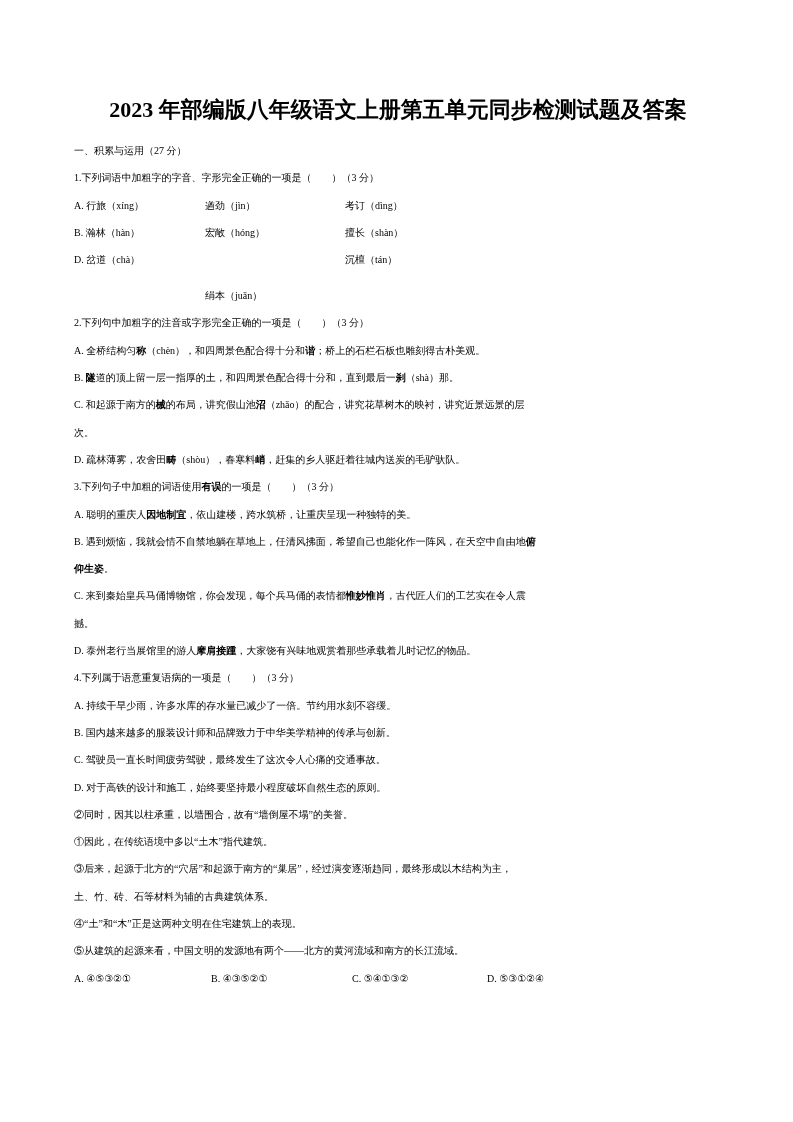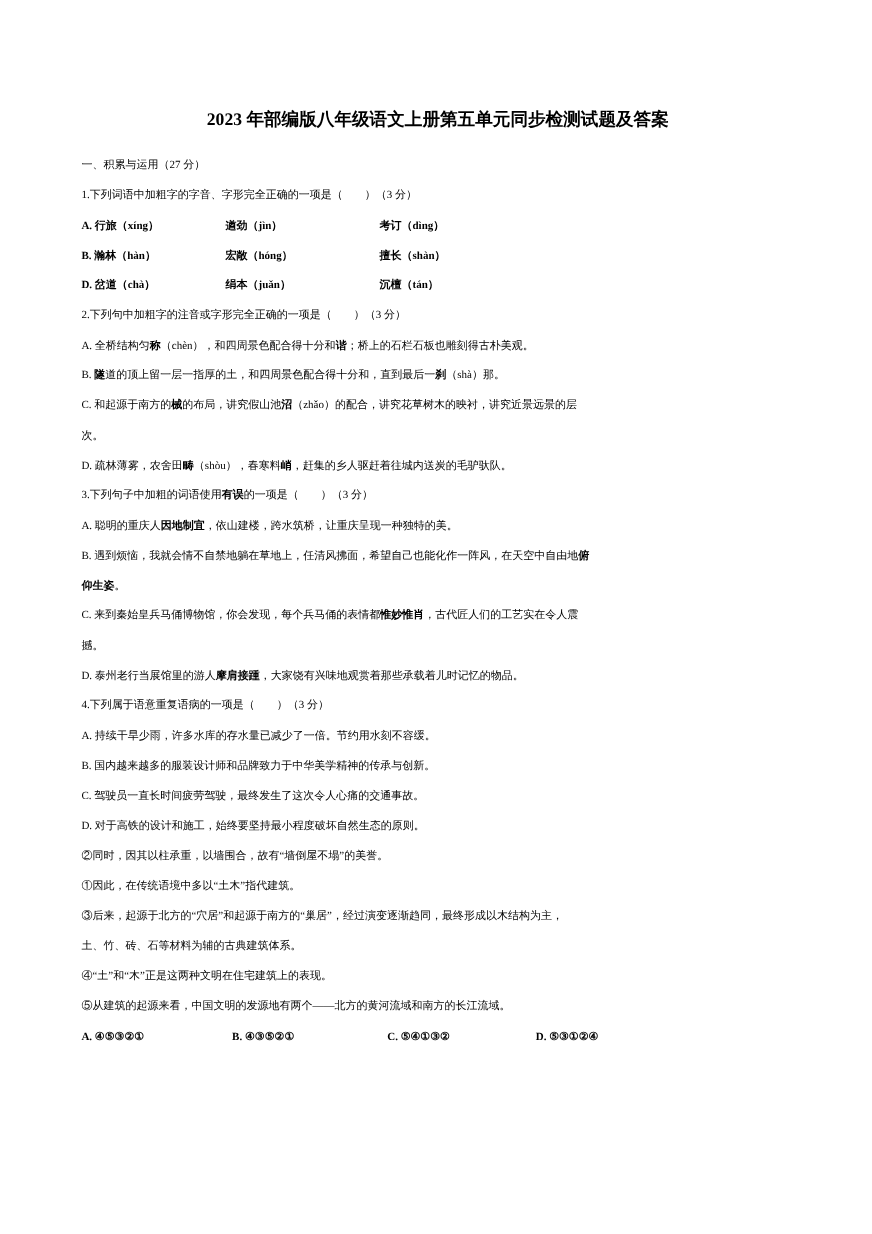--- a/index.html
+++ b/index.html
@@ -14,21 +14,21 @@
     color: #000000;
     font-family: "Liberation Serif", "DejaVu Serif", serif;
   }
   .page {
     box-sizing: border-box;
     width: 793px;
     height: 1122px;
     padding: 95px 71px 0 74px;
   }
   .title {
-    font-size: 16px;
+    font-size: 22px;
     font-weight: bold;
     line-height: 30px;
     text-align: center;
     margin: 0 0 12px 0;
     white-space: pre-wrap;
   }
   .doc-body {
     font-size: 10px;
   }
   .line {
@@ -39,37 +39,36 @@
     font-weight: bold;
     font-family: "Liberation Sans", "DejaVu Sans", sans-serif;
   }
   .cols {
     display: flex;
     line-height: 27.3px;
     white-space: pre-wrap;
   }
   .cols .cell {
     flex: 0 0 auto;
-    font-weight: bold;
   }
   .cols .cell:last-child {
     flex: 1 1 auto;
   }
 </style>
 </head>
 <body>
 
 <div class="page">
   <h1 class="title">2023 年部编版八年级语文上册第五单元同步检测试题及答案</h1>
   <div class="doc-body">
       <div class="line"><span>一、积累与运用（27 分）</span></div>
       <div class="line"><span>1.下列词语中加粗字的字音、字形完全正确的一项是（　　）（3 分）</span></div>
       <div class="cols"><div class="cell" style="width: 131px;"><span>A. </span><span class="b">行</span><span>旅（xíng）</span></div><div class="cell" style="width: 140px;"><span>遒</span><span class="b">劲</span><span>（jìn）</span></div><div class="cell"><span>考</span><span class="b">订</span><span>（dìng）</span></div></div>
       <div class="cols"><div class="cell" style="width: 131px;"><span>B. </span><span class="b">瀚</span><span>林（hàn）</span></div><div class="cell" style="width: 140px;"><span class="b">宏</span><span>敞（hóng）</span></div><div class="cell"><span class="b">擅</span><span>长（shàn）</span></div></div>
-      <div class="cols"><div class="cell" style="width: 131px;"><span>D. </span><span class="b">岔</span><span>道（chà）</span></div><div class="cell" style="width: 140px;"><span class="b">绢</span><span>本（juǎn）</span></div><div class="cell"><span>沉</span><span class="b">檀</span><span>（tán）</span></div></div>
+      <div class="cols"><div class="cell" style="width: 131px;"><span>D. </span><span class="b">岔</span><span>道（chà）</span></div><div class="cell" style="width: 140px; margin-top: 36px;"><span class="b">绢</span><span>本（juǎn）</span></div><div class="cell"><span>沉</span><span class="b">檀</span><span>（tán）</span></div></div>
       <div class="line"><span>2.下列句中加粗字的注音或字形完全正确的一项是（　　）（3 分）</span></div>
       <div class="line"><span>A. 全桥结构匀</span><span class="b">称</span><span>（chèn），和四周景色配合得十分和</span><span class="b">谐</span><span>；桥上的石栏石板也雕刻得古朴美观。</span></div>
       <div class="line"><span>B. </span><span class="b">隧</span><span>道的顶上留一层一指厚的土，和四周景色配合得十分和，直到最后一</span><span class="b">刹</span><span>（shà）那。</span></div>
       <div class="line"><span>C. 和起源于南方的</span><span class="b">械</span><span>的布局，讲究假山池</span><span class="b">沼</span><span>（zhǎo）的配合，讲究花草树木的映衬，讲究近景远景的层</span></div>
       <div class="line"><span>次。</span></div>
       <div class="line"><span>D. 疏林薄雾，农舍田</span><span class="b">畴</span><span>（shòu），春寒料</span><span class="b">峭</span><span>，赶集的乡人驱赶着往城内送炭的毛驴驮队。</span></div>
       <div class="line"><span>3.下列句子中加粗的词语使用</span><span class="b">有误</span><span>的一项是（　　）（3 分）</span></div>
       <div class="line"><span>A. 聪明的重庆人</span><span class="b">因地制宜</span><span>，依山建楼，跨水筑桥，让重庆呈现一种独特的美。</span></div>
       <div class="line"><span>B. 遇到烦恼，我就会情不自禁地躺在草地上，任清风拂面，希望自己也能化作一阵风，在天空中自由地</span><span class="b">俯</span></div>
       <div class="line"><span class="b">仰生姿</span><span>。</span></div>

